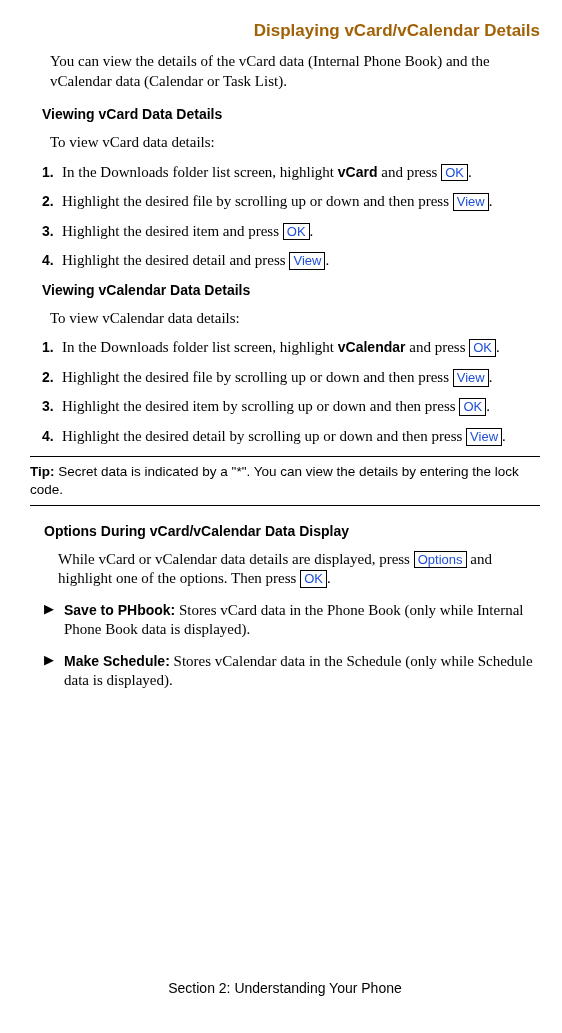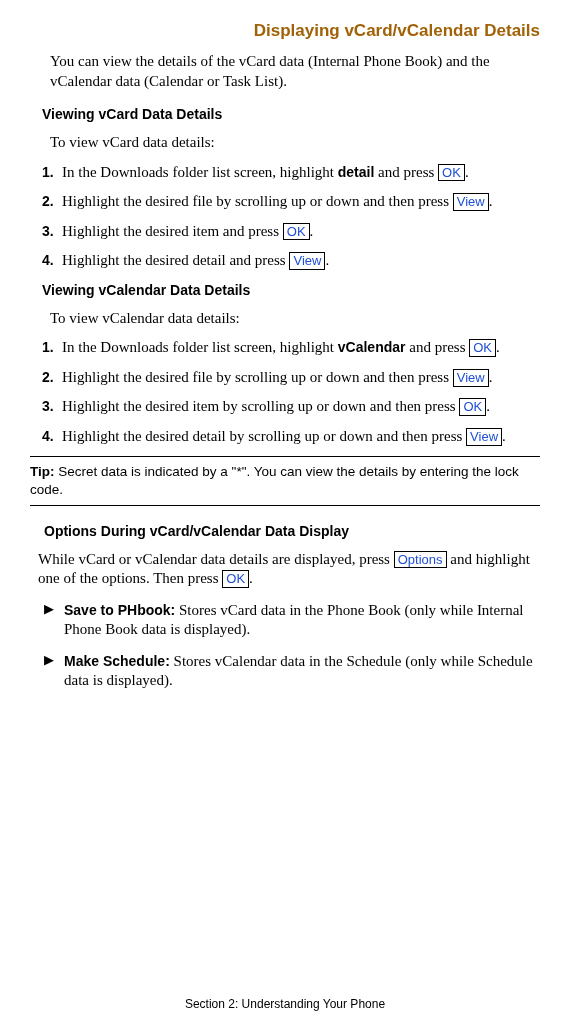--- a/index.html
+++ b/index.html
@@ -75,43 +75,43 @@
     font-size: 13.5px;
   }
   .options-heading {
     font-family: Arial, Helvetica, sans-serif;
     font-weight: bold;
     font-size: 14px;
     margin-left: 14px;
     margin-bottom: 10px;
   }
   .options-intro {
-    margin-left: 8px;
+    margin-left: 28px;
     margin-bottom: 12px;
   }
   .bullet-item {
     display: flex;
     margin-left: 14px;
     margin-bottom: 12px;
   }
   .bullet-marker {
     min-width: 16px;
     margin-right: 4px;
     font-size: 13px;
   }
   .bullet-body {
     flex: 1;
   }
   .footer {
     position: absolute;
-    bottom: 20px;
+    bottom: 36px;
     width: 510px;
     text-align: center;
     font-family: Arial, Helvetica, sans-serif;
-    font-size: 12px;
+    font-size: 14px;
   }
   .footer-line2 {
     font-weight: bold;
     text-align: right;
     padding-right: 6px;
     margin-top: 2px;
   }
   .footer-line2 .pg {
     margin-left: 10px;
   }
@@ -122,21 +122,21 @@
 <div class="section-heading">Displaying vCard/vCalendar Details</div>
 
 <div class="intro">You can view the details of the vCard data (Internal Phone Book) and the vCalendar data (Calendar or Task List).</div>
 
 <div class="sub-heading">Viewing vCard Data Details</div>
 <div class="sub-intro">To view vCard data details:</div>
 
 <div class="step">
   <div class="step-num">1.</div>
   <div class="step-body">
-    <span>In the Downloads folder list screen, highlight </span><span class="bold-arial">detail</span><span> and press </span><span class="boxed-key">OK</span><span>.</span>
+    <span>In the Downloads folder list screen, highlight </span><span class="bold-arial">vCard</span><span> and press </span><span class="boxed-key">OK</span><span>.</span>
   </div>
 </div>
 
 <div class="step">
   <div class="step-num">2.</div>
   <div class="step-body">
     <span>Highlight the desired file by scrolling up or down and then press </span><span class="boxed-key">View</span><span>.</span>
   </div>
 </div>
 

